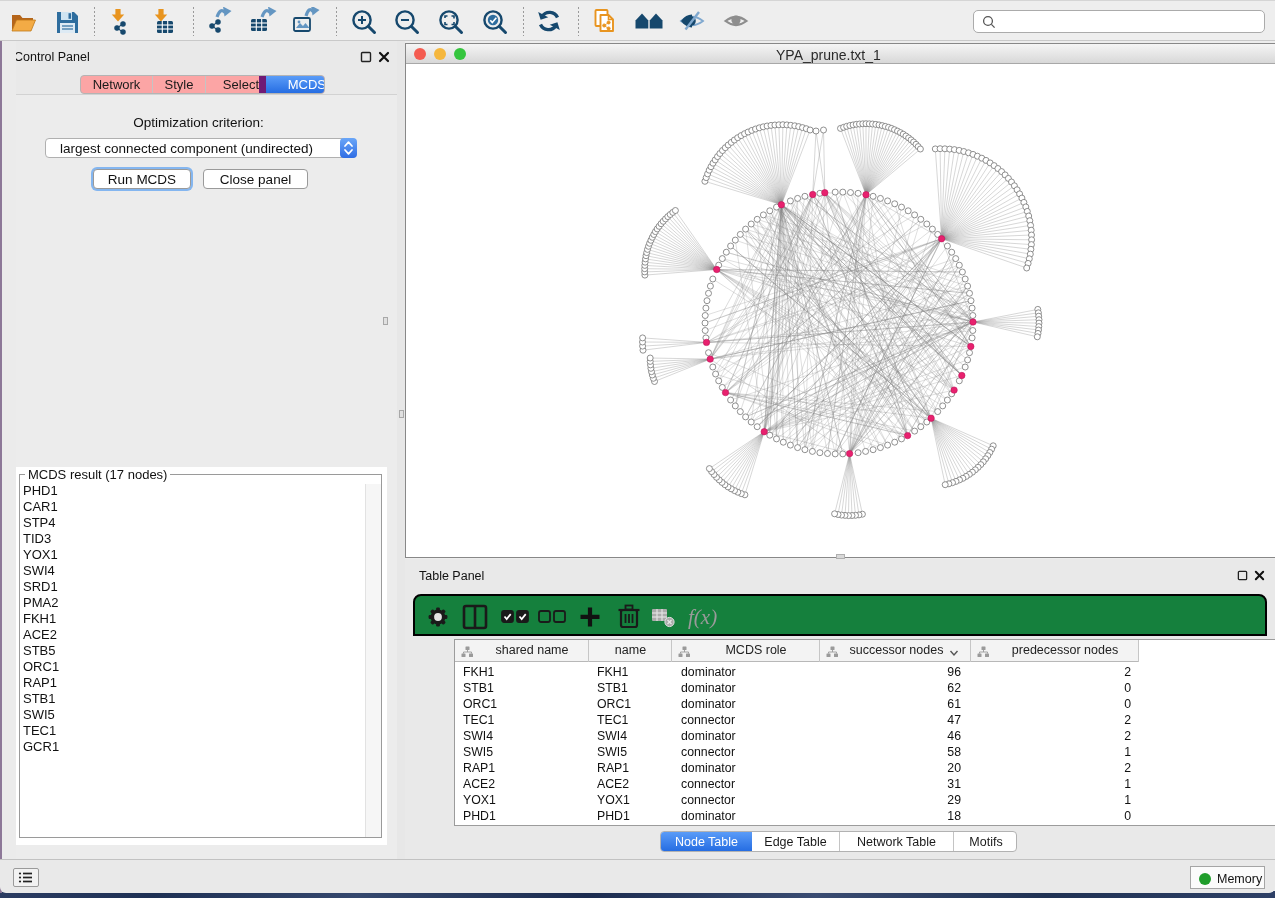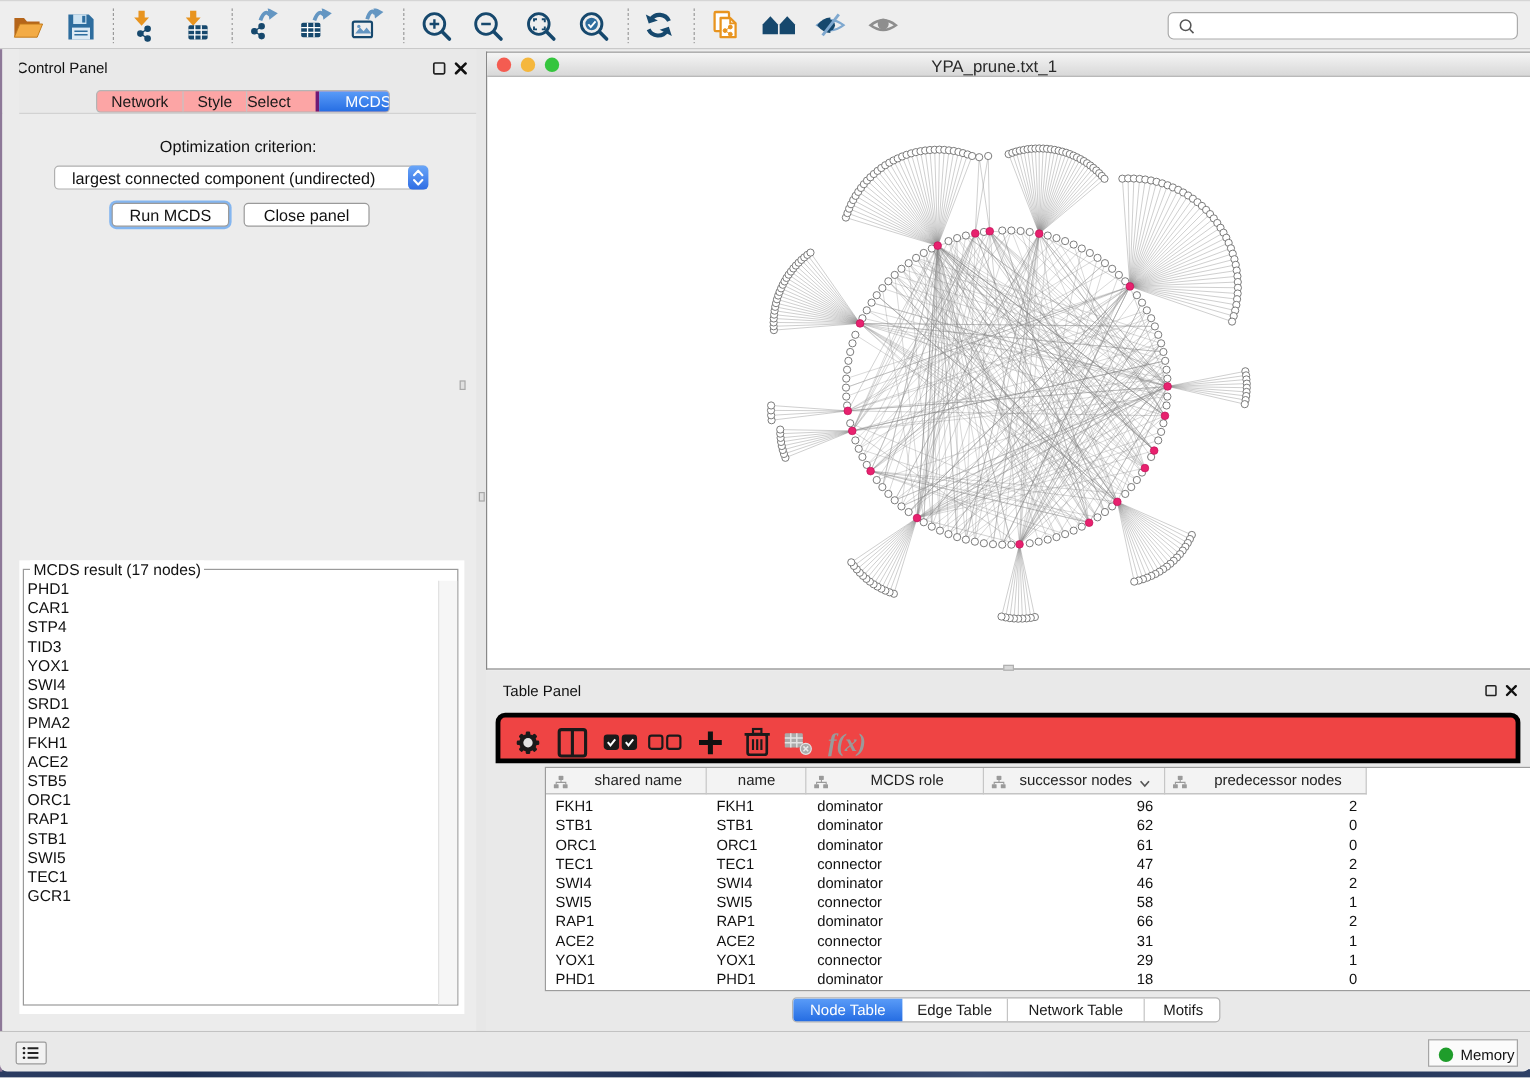--- a/index.html
+++ b/index.html
@@ -152,21 +152,21 @@
   <svg class="abs" style="left:360px;top:10px;" width="12" height="12" viewBox="0 0 12 12">
       <rect x="1.5" y="1.5" width="9" height="9" fill="none" stroke="#222" stroke-width="1.4" rx="1"></rect>
     </svg>
   <svg class="abs" style="left:378px;top:10px;" width="12" height="12" viewBox="0 0 12 12">
       <path d="M2 2 L10 10 M10 2 L2 10" stroke="#111" stroke-width="2.2" stroke-linecap="round"></path>
     </svg>
 
   <div class="abs" style="left:80px;top:34px;width:245px;height:19px;background:#fca5a5;border:1px solid #b4b4b4;border-radius:4px;overflow:hidden;font-size:13px;color:#1a1a1a;">
     <div class="abs" style="left:0;top:0;width:72px;height:19px;border-right:1px solid #c4c4c4;text-align:center;line-height:18px;">Network</div>
     <div class="abs" style="left:72px;top:0;width:53px;height:19px;border-right:1px solid #c4c4c4;text-align:center;line-height:18px;">Style</div>
-    <div class="abs" style="left:125px;top:0;width:60px;height:19px;border-right:3px solid #701a75;text-align:left;line-height:18px;">Select</div>
+    <div class="abs" style="left:125px;top:0;width:60px;height:19px;border-right:7px solid #701a75;text-align:right;line-height:18px;">Select</div>
     <div class="abs" style="left:185px;top:0;width:60px;height:19px;background:linear-gradient(#5a9cf8,#2068e0);color:#fff;text-align:right;line-height:18px;">MCDS</div>
   </div>
 
   <div class="abs" style="left:0;top:53px;width:397px;height:768px;border-top:1px solid #d2d2d2;background:#ececec;">
     <div class="abs" style="left:45px;top:43px;width:311px;height:20px;background:#ffffff;border:1px solid #b0b0b0;border-radius:4px;">
       <div class="abs" style="left:14px;top:2px;font-size:13.5px;color:#111;">largest connected component (undirected)</div>
       <div class="abs" style="left:294px;top:-1px;width:17px;height:20px;background:linear-gradient(#6aa6f8,#2f6de4);border-radius:4px;">
         <svg width="17" height="20" viewBox="0 0 17 20">
             <path d="M5 8 L8.5 4.2 L12 8" fill="none" stroke="#fff" stroke-width="1.7" stroke-linejoin="round" stroke-linecap="round"></path>
             <path d="M5 12 L8.5 15.8 L12 12" fill="none" stroke="#fff" stroke-width="1.7" stroke-linejoin="round" stroke-linecap="round"></path>
@@ -984,21 +984,21 @@
 
 <div class="abs" style="left:405px;top:559px;width:870px;height:300px;background:#e9e9e9;">
   <div class="abs" style="left:14px;top:10px;font-size:12.5px;color:#111;">Table Panel</div>
   <svg class="abs" style="left:832px;top:11px;" width="11" height="11" viewBox="0 0 12 12">
       <rect x="1.5" y="1.5" width="9" height="9" fill="none" stroke="#222" stroke-width="1.4" rx="1"></rect>
     </svg>
   <svg class="abs" style="left:849px;top:11px;" width="11" height="11" viewBox="0 0 12 12">
       <path d="M2 2 L10 10 M10 2 L2 10" stroke="#111" stroke-width="2.2" stroke-linecap="round"></path>
     </svg>
 
-  <div class="abs" style="left:8px;top:35px;width:854px;height:42px;background:#ef4444;border:4px solid #000000;border-radius:8px 8px 0 0;font-weight:bold;">
+  <div class="abs" style="left:8px;top:35px;width:854px;height:42px;background:#15803d;border:2px solid #000000;border-radius:8px 8px 0 0;">
     <svg class="abs" style="left:6px;top:4px;" width="34" height="34" viewBox="0 0 34 34">
         <rect x="15.1" y="7.6" width="3.8" height="4.2" rx="1.2" fill="#1a1a1a" transform="rotate(0 17 17)"></rect>
         <rect x="15.1" y="7.6" width="3.8" height="4.2" rx="1.2" fill="#1a1a1a" transform="rotate(45 17 17)"></rect>
         <rect x="15.1" y="7.6" width="3.8" height="4.2" rx="1.2" fill="#1a1a1a" transform="rotate(90 17 17)"></rect>
         <rect x="15.1" y="7.6" width="3.8" height="4.2" rx="1.2" fill="#1a1a1a" transform="rotate(135 17 17)"></rect>
         <rect x="15.1" y="7.6" width="3.8" height="4.2" rx="1.2" fill="#1a1a1a" transform="rotate(180 17 17)"></rect>
         <rect x="15.1" y="7.6" width="3.8" height="4.2" rx="1.2" fill="#1a1a1a" transform="rotate(225 17 17)"></rect>
         <rect x="15.1" y="7.6" width="3.8" height="4.2" rx="1.2" fill="#1a1a1a" transform="rotate(270 17 17)"></rect>
         <rect x="15.1" y="7.6" width="3.8" height="4.2" rx="1.2" fill="#1a1a1a" transform="rotate(315 17 17)"></rect>
         <circle cx="17" cy="17" r="7.3999999999999995" fill="#1a1a1a"></circle>
@@ -1134,21 +1134,21 @@
         <span class="abs" style="left:8px;">SWI5</span>
         <span class="abs" style="left:142px;">SWI5</span>
         <span class="abs" style="left:226px;">connector</span>
         <span class="abs" style="left:406px;width:100px;text-align:right;">58</span>
         <span class="abs" style="left:576px;width:100px;text-align:right;">1</span>
       </div>
       <div class="abs" style="left:0;top:120px;width:830px;height:16px;font-size:12.3px;color:#111;line-height:16px;">
         <span class="abs" style="left:8px;">RAP1</span>
         <span class="abs" style="left:142px;">RAP1</span>
         <span class="abs" style="left:226px;">dominator</span>
-        <span class="abs" style="left:406px;width:100px;text-align:right;">66</span>
+        <span class="abs" style="left:406px;width:100px;text-align:right;">20</span>
         <span class="abs" style="left:576px;width:100px;text-align:right;">2</span>
       </div>
       <div class="abs" style="left:0;top:136px;width:830px;height:16px;font-size:12.3px;color:#111;line-height:16px;">
         <span class="abs" style="left:8px;">ACE2</span>
         <span class="abs" style="left:142px;">ACE2</span>
         <span class="abs" style="left:226px;">connector</span>
         <span class="abs" style="left:406px;width:100px;text-align:right;">31</span>
         <span class="abs" style="left:576px;width:100px;text-align:right;">1</span>
       </div>
       <div class="abs" style="left:0;top:152px;width:830px;height:16px;font-size:12.3px;color:#111;line-height:16px;">

